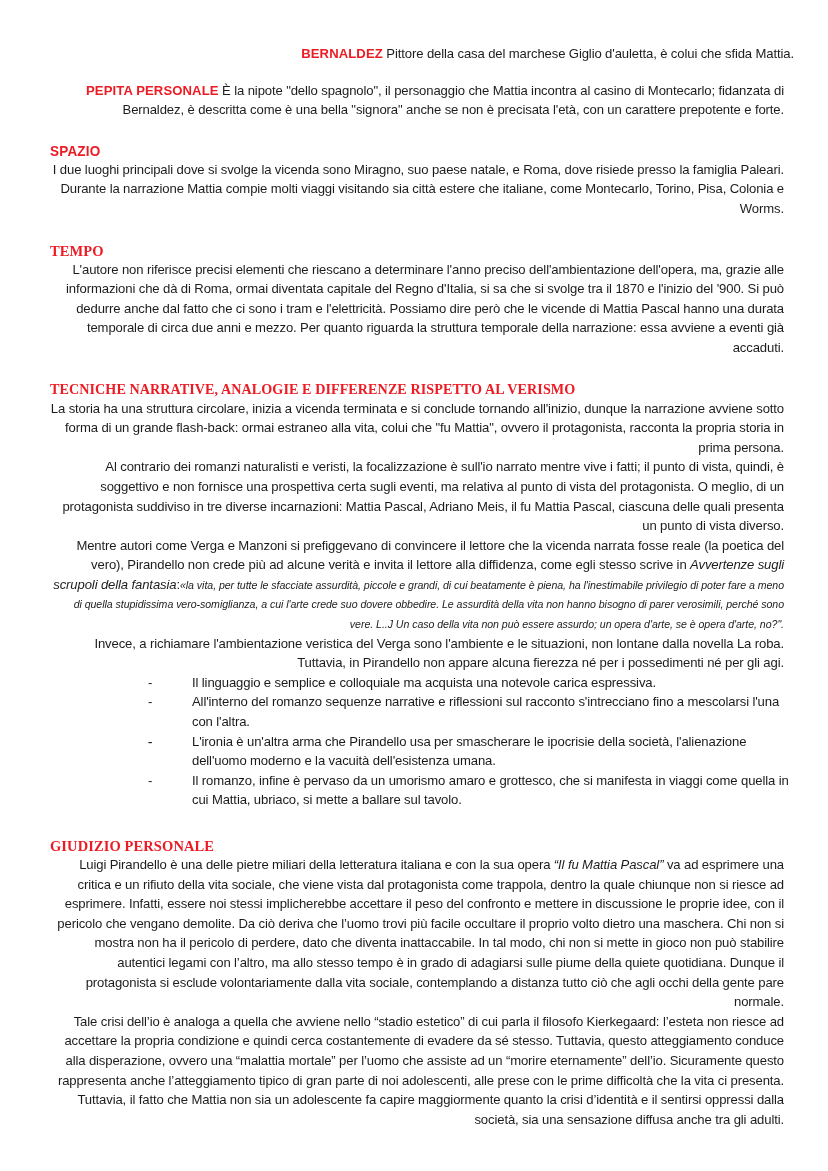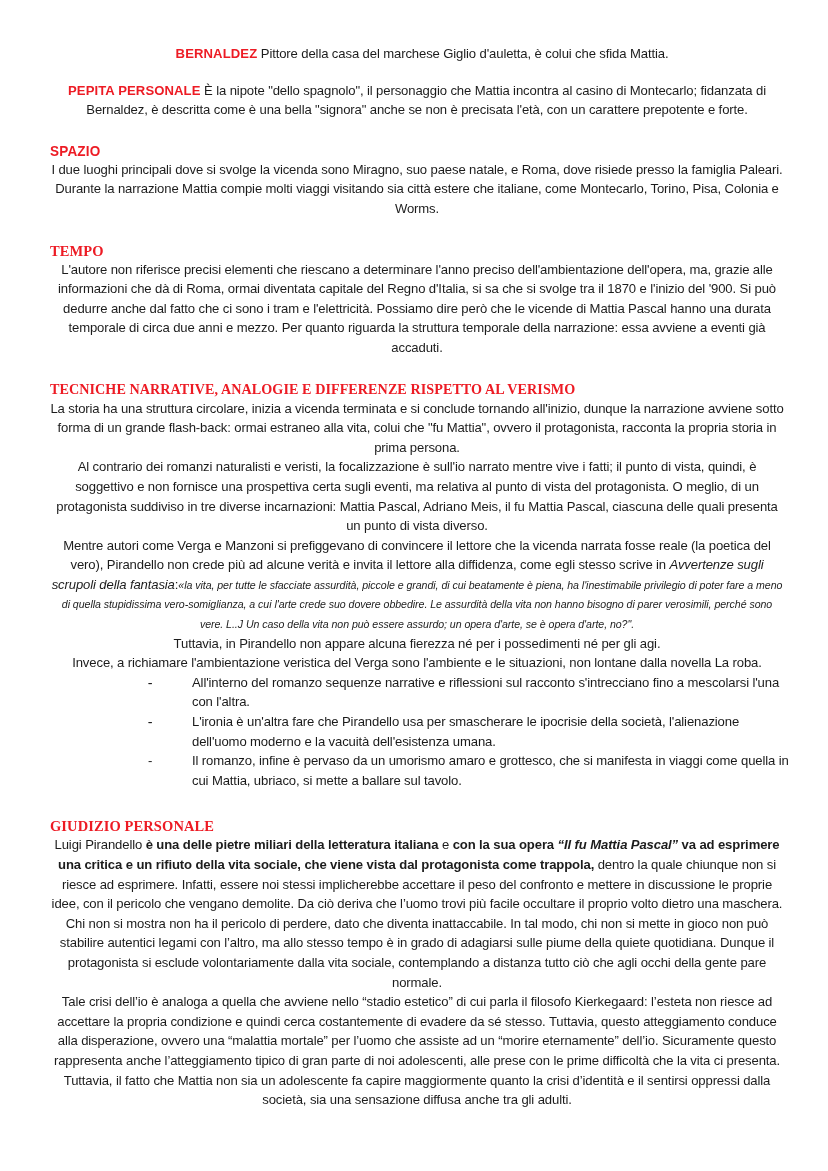--- a/index.html
+++ b/index.html
@@ -22,21 +22,21 @@
     padding: 44px 34px 0 50px;
     background: #ffffff;
     position: relative;
   }
   .body-text {
     font-size: 13.1px;
     line-height: 19.6px;
     color: #1c1c1c;
     font-family: "Liberation Sans", sans-serif;
     letter-spacing: -0.12px;
-    text-align: center;
+    text-align: right;
   }
   p { margin: 0; }
 
   
   .name-red {
     color: #ED1B24;
     font-weight: bold;
     letter-spacing: 0.1px;
   }
 
@@ -73,21 +73,21 @@
   .gap-xl { height: 26px; }
 
   
   .quote-small {
     font-style: italic;
     font-size: 10.6px;
     line-height: 16.4px;
     letter-spacing: -0.05px;
   }
   .it { font-style: italic; }
-  .bd { font-weight: bold; }
+  .bd { font-weight: normal; }
 
   
   ul.dash-list {
     list-style: none;
     margin: 0;
     padding: 0 0 0 98px;
   }
   ul.dash-list > li {
     position: relative;
     margin: 0 0 0 0;
@@ -125,28 +125,28 @@
 
   <div class="head-serif">TEMPO</div>
   <p class="body-text narrow">L'autore non riferisce precisi elementi che riescano a determinare l'anno preciso dell'ambientazione dell'opera, ma, grazie alle informazioni che dà di Roma, ormai diventata capitale del Regno d'Italia, si sa che si svolge tra il 1870 e l'inizio del '900. Si può dedurre anche dal fatto che ci sono i tram e l'elettricità. Possiamo dire però che le vicende di Mattia Pascal hanno una durata temporale di circa due anni e mezzo. Per quanto riguarda la struttura temporale della narrazione: essa avviene a eventi già accaduti.</p>
 
   <div class="gap-lg"></div>
 
   <div class="head-serif wide">TECNICHE NARRATIVE, ANALOGIE E DIFFERENZE RISPETTO AL VERISMO</div>
   <p class="body-text narrow">La storia ha una struttura circolare, inizia a vicenda terminata e si conclude tornando all'inizio, dunque la narrazione avviene sotto forma di un grande flash-back: ormai estraneo alla vita, colui che "fu Mattia", ovvero il protagonista, racconta la propria storia in prima persona.</p>
   <p class="body-text narrow">Al contrario dei romanzi naturalisti e veristi, la focalizzazione è sull'io narrato mentre vive i fatti; il punto di vista, quindi, è soggettivo e non fornisce una prospettiva certa sugli eventi, ma relativa al punto di vista del protagonista. O meglio, di un protagonista suddiviso in tre diverse incarnazioni: Mattia Pascal, Adriano Meis, il fu Mattia Pascal, ciascuna delle quali presenta un punto di vista diverso.</p>
   <p class="body-text narrow"><span>Mentre autori come Verga e Manzoni si prefiggevano di convincere il lettore che la vicenda narrata fosse reale (la poetica del vero), Pirandello non crede più ad alcune verità e invita il lettore alla diffidenza, come egli stesso scrive in </span><span class="it">Avvertenze sugli scrupoli della fantasia</span><span>:</span><span class="quote-small">«la vita, per tutte le sfacciate assurdità, piccole e grandi, di cui beatamente è piena, ha l'inestimabile privilegio di poter fare a meno di quella stupidissima vero-somiglianza, a cui l'arte crede suo dovere obbedire. Le assurdità della vita non hanno bisogno di parer verosimili, perché sono vere. L..J Un caso della vita non può essere assurdo; un opera d'arte, se è opera d'arte, no?".</span></p>
+  <p class="body-text narrow">Invece, a richiamare l'ambientazione veristica del Verga sono l'ambiente e le situazioni, non lontane dalla novella La roba.</p>
   <p class="body-text narrow">Tuttavia, in Pirandello non appare alcuna fierezza né per i possedimenti né per gli agi.</p>
-  <p class="body-text narrow">Invece, a richiamare l'ambientazione veristica del Verga sono l'ambiente e le situazioni, non lontane dalla novella La roba.</p>
 
   <ul class="dash-list list-wrap">
-    <li><span class="dash">-</span></li>
+    <li><span class="dash">-</span><span>Il linguaggio e semplice e colloquiale ma acquista una notevole carica espressiva.</span></li>
     <li><span class="dash">-</span><span>All'interno del romanzo sequenze narrative e riflessioni sul racconto s'intrecciano fino a mescolarsi l'una con l'altra.</span></li>
     <li><span class="dash">-</span></li>
-    <li><span class="dash">-</span><span>L'ironia è un'altra fare che Pirandello usa per smascherare le ipocrisie della società, l'alienazione dell'uomo moderno e la vacuità dell'esistenza umana.</span></li>
+    <li><span class="dash">-</span><span>L'ironia è un'altra arma che Pirandello usa per smascherare le ipocrisie della società, l'alienazione dell'uomo moderno e la vacuità dell'esistenza umana.</span></li>
     <li><span class="dash">-</span><span>Il romanzo, infine è pervaso da un umorismo amaro e grottesco, che si manifesta in viaggi come quella in cui Mattia, ubriaco, si mette a ballare sul tavolo.</span></li>
   </ul>
 
   <div class="gap-xl"></div>
 
   <div class="head-serif">GIUDIZIO PERSONALE</div>
   <p class="body-text narrow"><span>Luigi Pirandello </span><span class="bd">è una delle pietre miliari della letteratura italiana</span><span> e </span><span class="bd">con la sua opera </span><span class="bd it">“Il fu Mattia Pascal”</span><span class="bd"> va ad esprimere una critica e un rifiuto della vita sociale, che viene vista dal protagonista come trappola,</span><span> dentro la quale chiunque non si riesce ad esprimere. Infatti, essere noi stessi implicherebbe accettare il peso del confronto e mettere in discussione le proprie idee, con il pericolo che vengano demolite. Da ciò deriva che l’uomo trovi più facile occultare il proprio volto dietro una maschera. Chi non si mostra non ha il pericolo di perdere, dato che diventa inattaccabile. In tal modo, chi non si mette in gioco non può stabilire autentici legami con l’altro, ma allo stesso tempo è in grado di adagiarsi sulle piume della quiete quotidiana. Dunque il protagonista si esclude volontariamente dalla vita sociale, contemplando a distanza tutto ciò che agli occhi della gente pare normale.</span></p>
   <p class="body-text narrow">Tale crisi dell’io è analoga a quella che avviene nello “stadio estetico” di cui parla il filosofo Kierkegaard: l’esteta non riesce ad accettare la propria condizione e quindi cerca costantemente di evadere da sé stesso. Tuttavia, questo atteggiamento conduce alla disperazione, ovvero una “malattia mortale” per l’uomo che assiste ad un “morire eternamente” dell’io. Sicuramente questo rappresenta anche l’atteggiamento tipico di gran parte di noi adolescenti, alle prese con le prime difficoltà che la vita ci presenta.</p>
   <p class="body-text narrow">Tuttavia, il fatto che Mattia non sia un adolescente fa capire maggiormente quanto la crisi d’identità e il sentirsi oppressi dalla società, sia una sensazione diffusa anche tra gli adulti.</p>
 

